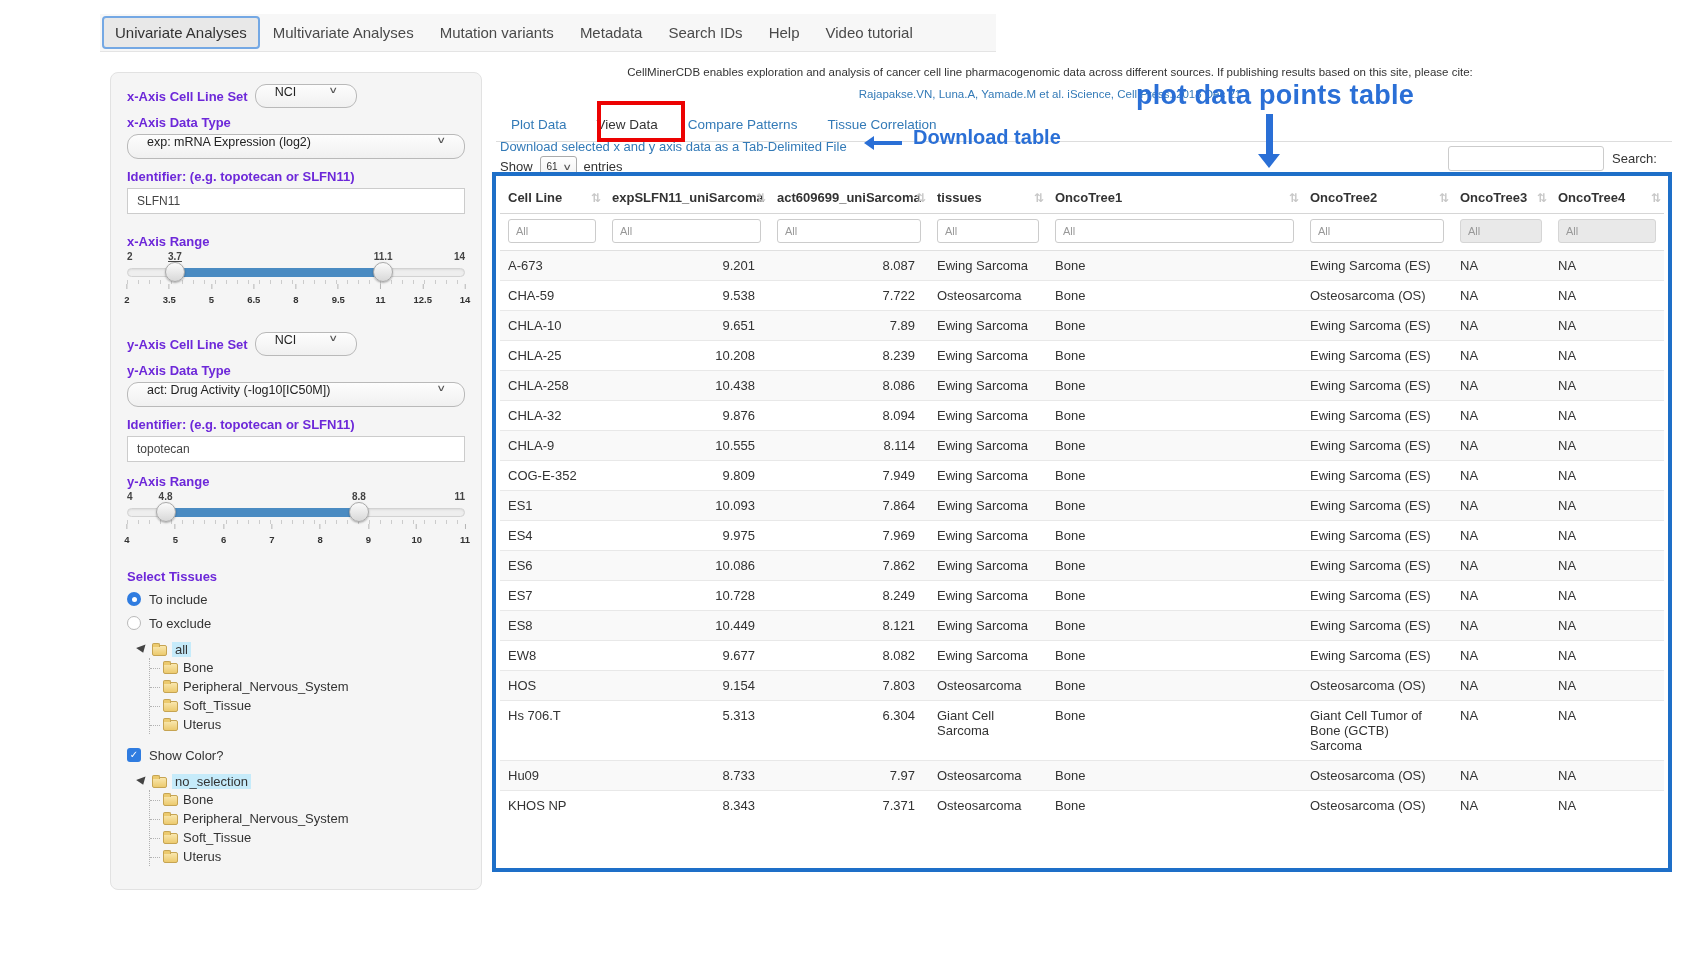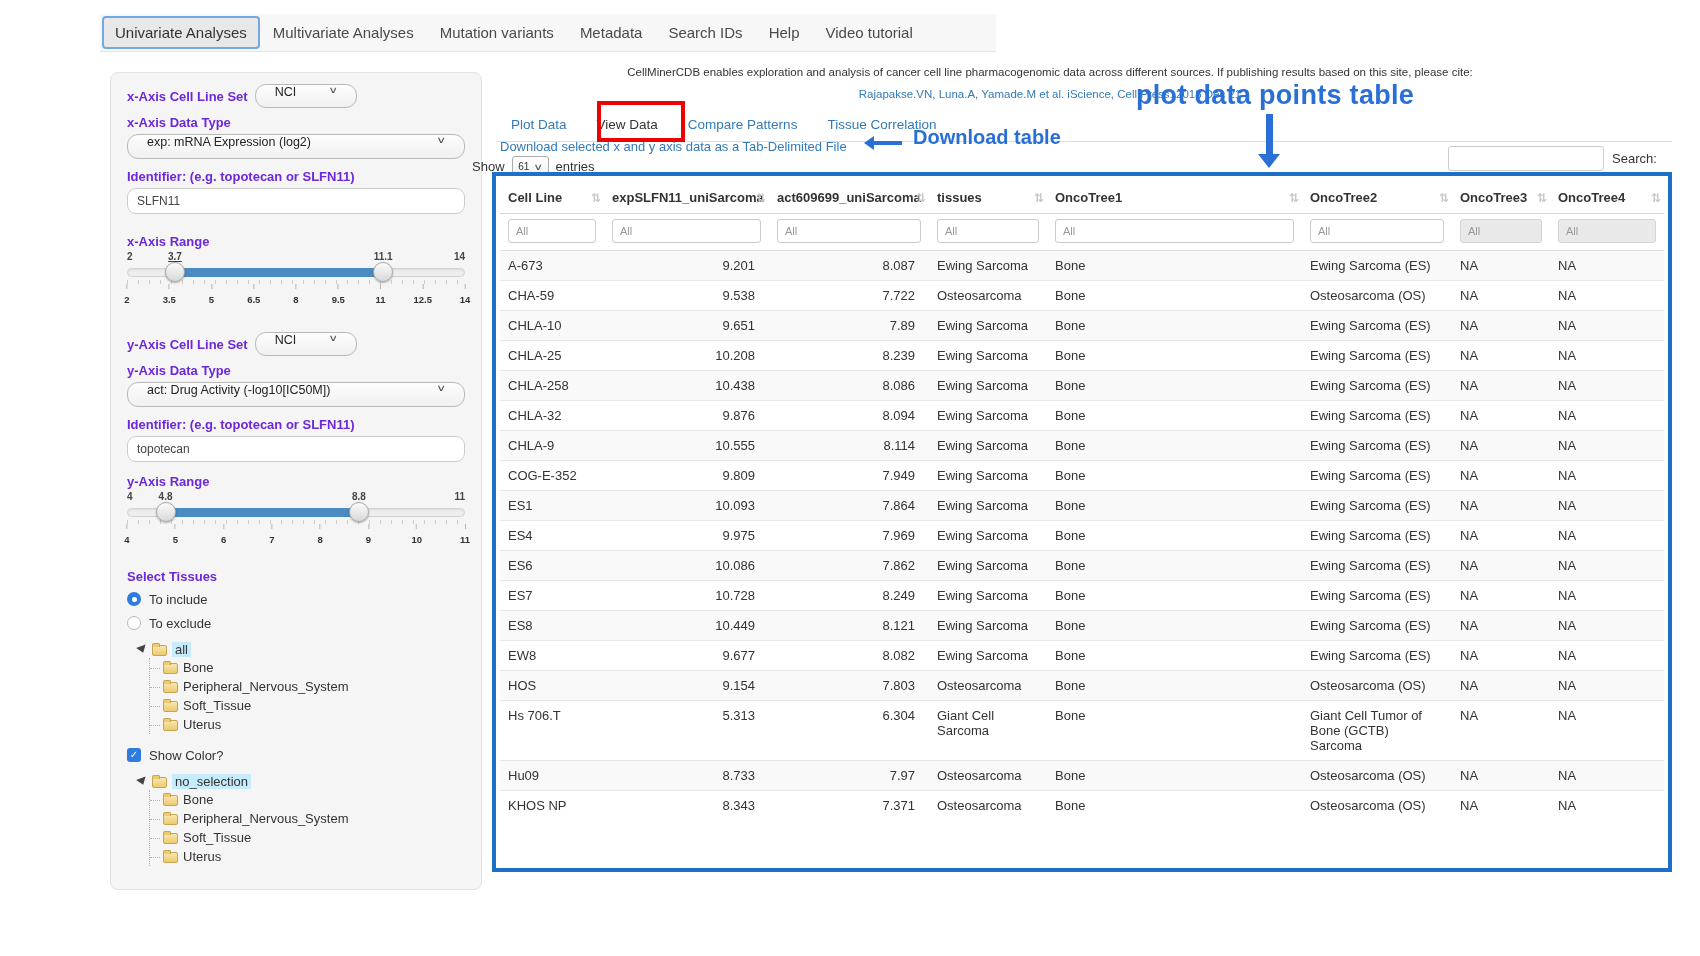--- a/index.html
+++ b/index.html
@@ -18,21 +18,21 @@
          border:1px solid #e2e2e2;border-radius:8px;padding:12px 16px 12px;font-size:13px}
 .lab{font-weight:bold;color:#6d28d9;display:block}
 .mt8{margin-top:8px}.mt10{margin-top:10px}.mt12{margin-top:12px}.mt20{margin-top:20px}.mt24{margin-top:24px}.mt34{margin-top:28px}
 .inline-row{display:flex;align-items:center;gap:7px;height:22px}
 .select{display:flex;align-items:flex-start;justify-content:space-between;cursor:pointer;
         background:linear-gradient(#fdfdfd,#f0f0f0);border:1px solid #b9b9b9;border-radius:11px;
         height:24px;padding:0 19px;font-size:12.5px;color:#222}
 .select.sm{width:102px}
 .select.full{width:100%;height:25px;margin-top:4px}
 .chev{font-size:9px;color:#555;margin-left:6px;transform:scaleX(1.5)}
-.textinput{background:#fff;border:1px solid #ccc;border-radius:9px;height:26px;margin-top:4px;
+.textinput{background:#fff;border:1px solid #ccc;border-radius:0;height:26px;margin-top:4px;
            display:flex;align-items:center;padding:0 9px;font-size:12px;color:#444;cursor:text}
 
 
 .slider{position:relative;height:54px;margin-top:2px}
 .slider .end,.slider .hval{position:absolute;top:0;font-size:10px;font-weight:bold;color:#444}
 .slider .end.min{left:0}.slider .end.max{right:0}
 .slider .hval{transform:translateX(-50%)}
 .slider .track{position:absolute;left:0;right:0;top:17px;height:9px;background:#eee;border:1px solid #d2d2d2;
                border-radius:5px;box-shadow:inset 0 1px 2px rgba(0,0,0,.08);cursor:pointer}
 .slider .fill{position:absolute;top:-1px;bottom:-1px;background:var(--slider-blue,#4a8bc2)}
@@ -70,23 +70,23 @@
 .tree-item:before{content:"";position:absolute;left:0;top:50%;width:10px;border-top:1px dotted #b2b2b2}
 
 
 .citation{position:absolute;left:520px;top:66px;width:1060px;text-align:center;font-size:11.5px;color:#333}
 .citation .l2{color:var(--link-blue,#337ab7);margin-top:10px;cursor:pointer}
 .subtabs{position:absolute;left:496px;top:110px;width:1176px;display:flex;border-bottom:1px solid #ddd;z-index:1}
 .subtab{font-size:13.5px;color:var(--link-blue,#337ab7);padding:7px 15px 9px;cursor:pointer;white-space:nowrap}
 .subtab.active{color:#333}
 .red-box{position:absolute;left:597px;top:101px;width:88px;height:41px;border:4px solid var(--annotation-red,#ec0202);z-index:5}
 .dl-link{position:absolute;left:500px;top:139px;font-size:13px;color:var(--link-blue,#337ab7);cursor:pointer}
-.show-row{position:absolute;left:472px;top:156px;display:flex;align-items:center;gap:7px;font-size:13px}
+.show-row{position:absolute;left:500px;top:156px;display:flex;align-items:center;gap:7px;font-size:13px}
 .mini-select{width:37px;height:21px;border:1px solid #ababab;border-radius:3px;cursor:pointer;
-             background:linear-gradient(#fff,#f2f2f2);display:flex;align-items:center;justify-content:center;
+             background:linear-gradient(#fff,#f2f2f2);display:flex;align-items:center;justify-content:space-between;
              padding:0 6px;font-size:10px;color:#333}
 .search-wrap{position:absolute;left:1448px;top:146px;display:flex;align-items:center;gap:8px;z-index:2}
 .search-input{width:156px;height:25px;border:1px solid #ccc;border-radius:3px;background:#fff}
 .search-label{font-size:13px;color:#333}
 
 
 .table-box{position:absolute;left:492px;top:172px;width:1180px;height:700px;background:#fff;
            border:4px solid var(--table-border-blue,#1e6fc8);padding:4px 4px 0;overflow:hidden}
 table{border-collapse:collapse;table-layout:fixed;width:1164px;font-size:13px}
 thead th{font-weight:bold;text-align:left;padding:10px 20px 8px 8px;border-bottom:1px solid #d6d6d6;

